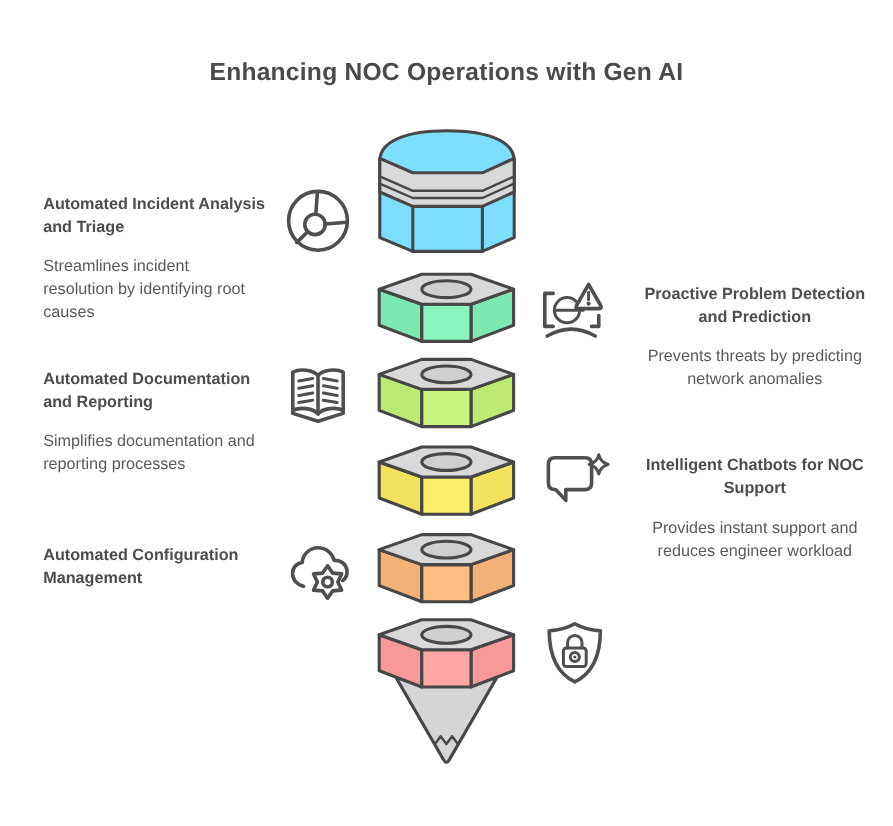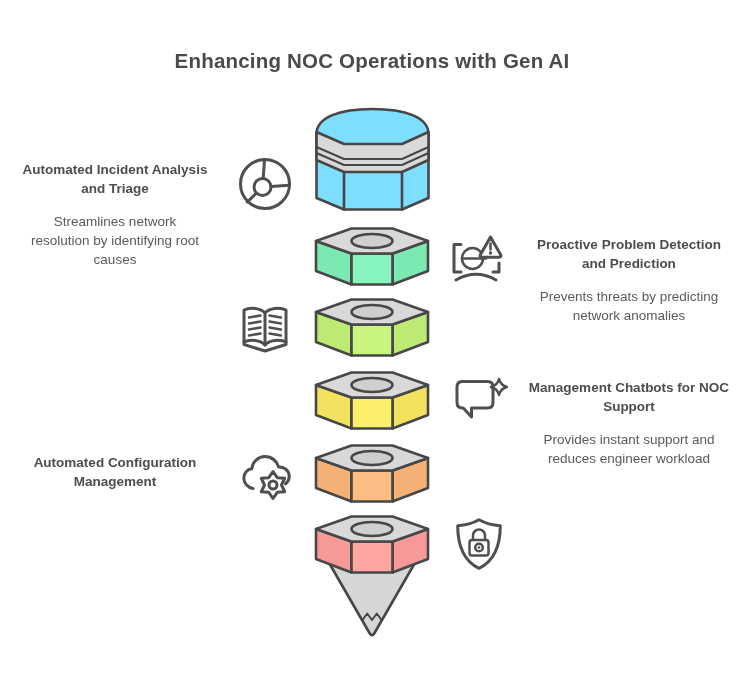--- a/index.html
+++ b/index.html
@@ -1,21 +1,21 @@
 <!DOCTYPE html>
 <html style="--background: #ffffff; --title: #4a4a4a; --heading: #4d4d4d; --body: #5a5a5a; --icon: #4f4f4f; --outline: #474747; --metal: #d9d9d9; --hole: #cfcfcf; --tip: #d6d6d6;"><head>
 <meta charset="utf-8">
 <style>
   html,body{margin:0;padding:0;background:#fff;}
   #canvas{position:relative;width:744px;height:688px;background:var(--background,#fff);
           font-family:"Liberation Sans",sans-serif;overflow:hidden;padding-left:18px;}
   .page-title{position:absolute;top:49px;left:0;width:744px;text-align:center;margin:0;
           font-size:20.5px;font-weight:700;color:var(--title);letter-spacing:.2px;}
   .tblock{position:absolute;}
-  .tblock.left{left:10px;width:210px;text-align:center;}
+  .tblock.left{left:36px;width:210px;text-align:left;}
   .tblock.right{left:516px;width:226px;text-align:center;}
   .heading{font-weight:700;font-size:13.5px;line-height:19px;color:var(--heading);
           white-space:pre-line;margin:0;}
   .body{font-size:13.5px;line-height:19px;color:var(--body);white-space:pre-line;margin:14px 0 0;}
   .seg{position:absolute;overflow:visible;z-index:2;}
   .seg path,.seg line,.seg ellipse{stroke:var(--outline);stroke-width:2.6;stroke-linejoin:round;stroke-linecap:round;}
   .seg .thin{stroke-width:2;}
   .seg .metal{fill:var(--metal);}
   .seg .hole{fill:var(--hole);}
   .seg .tipfill{fill:var(--tip);}
@@ -29,37 +29,43 @@
 </head>
 <body>
 
 <div id="canvas">
 
   <h1 class="page-title">Enhancing NOC Operations with Gen AI</h1>
 
   <div class="tblock left" style="top:160px">
     <p class="heading">Automated Incident Analysis
 and Triage</p>
-    <p class="body">Streamlines network
+    <p class="body">Streamlines incident
 resolution by identifying root
 causes</p>
+  </div>
+  <div class="tblock left" style="top:306px">
+    <p class="heading">Automated Documentation
+and Reporting</p>
+    <p class="body">Simplifies documentation and
+reporting processes</p>
   </div>
   <div class="tblock left" style="top:453px">
     <p class="heading">Automated Configuration
 Management</p>
   </div>
 
   <div class="tblock right" style="top:235px">
     <p class="heading">Proactive Problem Detection
 and Prediction</p>
     <p class="body">Prevents threats by predicting
 network anomalies</p>
   </div>
   <div class="tblock right" style="top:378px">
-    <p class="heading">Management Chatbots for NOC
+    <p class="heading">Intelligent Chatbots for NOC
 Support</p>
     <p class="body">Provides instant support and
 reduces engineer workload</p>
   </div>
   <div class="tblock right" style="top:521px">
   </div>
 
   <svg class="icon" style="left:238px;top:157px" width="54" height="54" viewBox="0 0 54 54">
     <circle cx="27" cy="27" r="24.5"></circle>
     <circle cx="24.5" cy="30" r="8.5"></circle>

